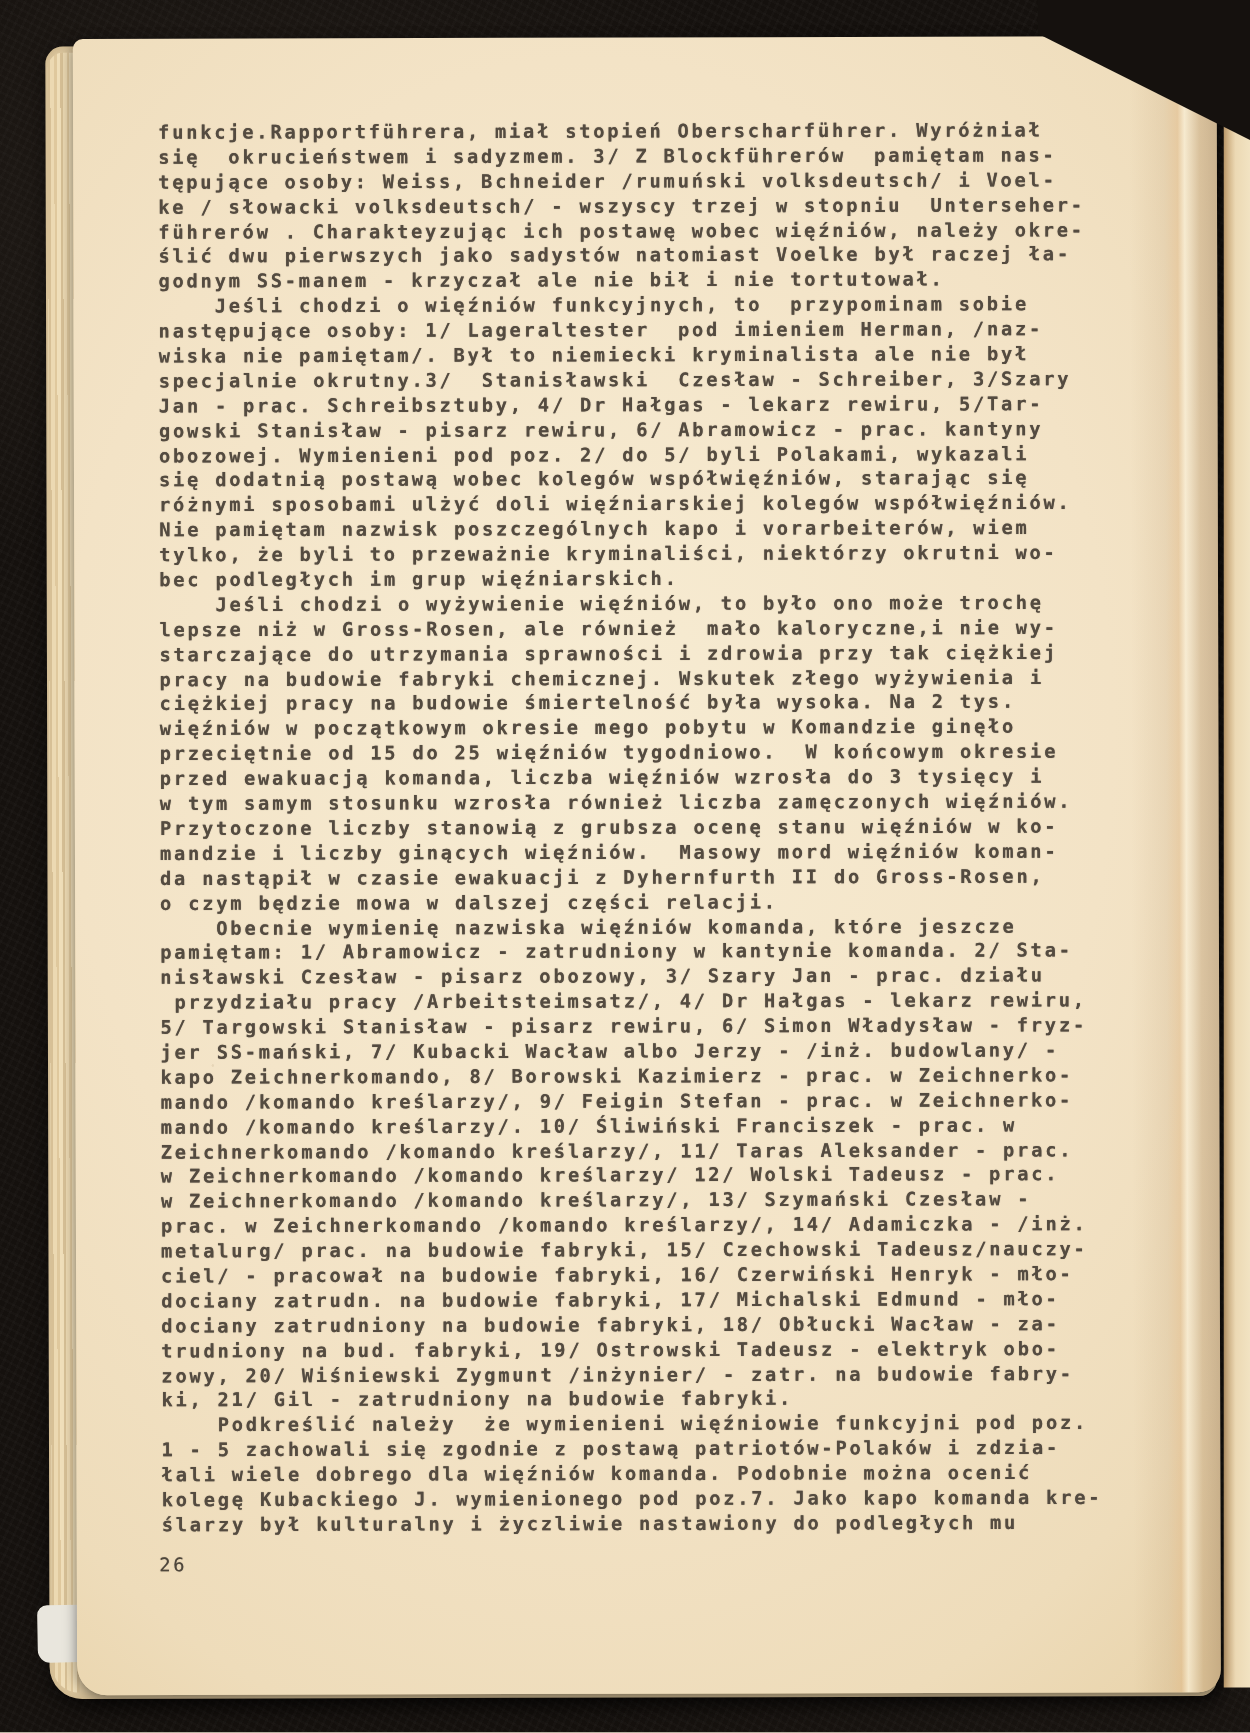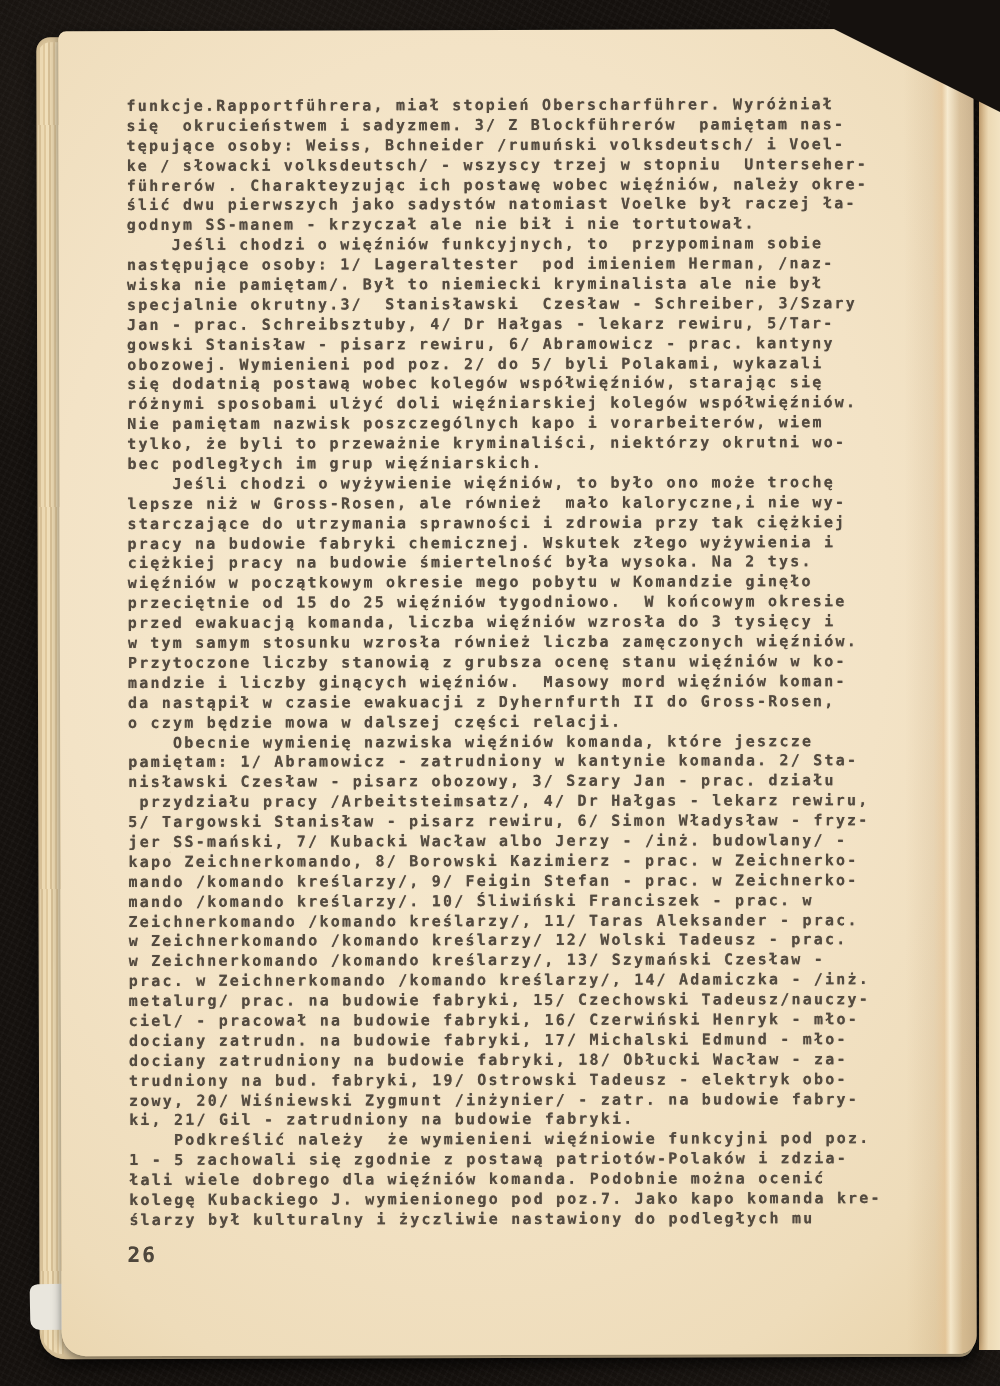--- a/index.html
+++ b/index.html
@@ -77,21 +77,21 @@
   .typed-text{
     position:absolute;left:68px;top:66px;width:800px;
     color:#544b40;
     font-size:15px;line-height:19.9px;font-weight:bold;
     letter-spacing:2.2px;white-space:pre;
     text-shadow:0 0 .7px rgba(84,75,64,.75);
   }
   .typed-text .tline{height:19.9px;}
   .page-number{
     position:absolute;left:66px;top:1212px;
-    color:#4f473c;font-size:21px;font-weight:bold;letter-spacing:2px;
+    color:#4f473c;font-size:15px;font-weight:normal;letter-spacing:2px;
     text-shadow:0 0 .6px rgba(79,71,60,.7);
   }
 </style>
 </head>
 <body>
 
 <div class="backdrop"></div>
 
 <div class="sheet-stack">
   <div class="edge-lines"></div>

